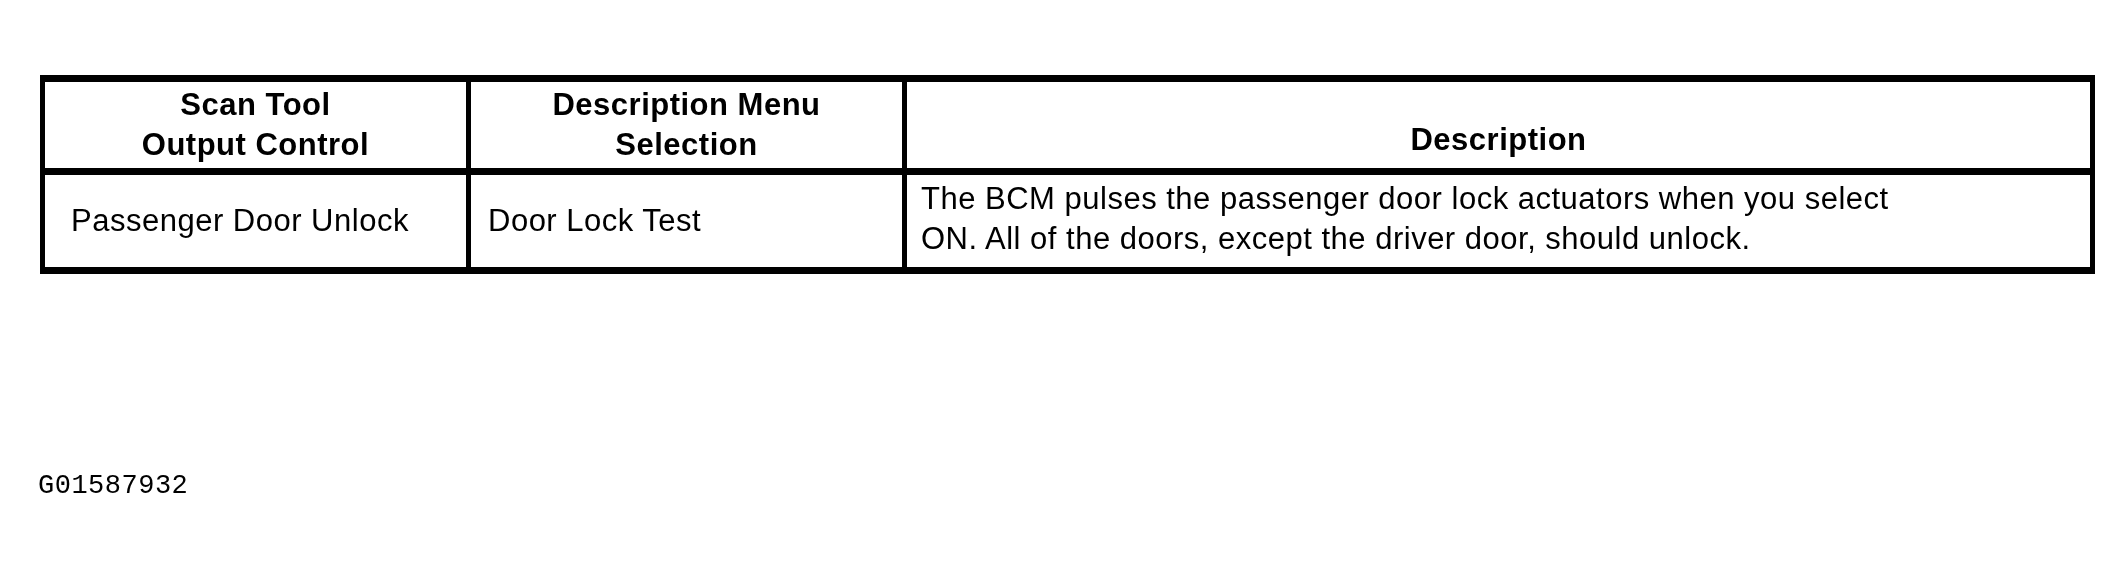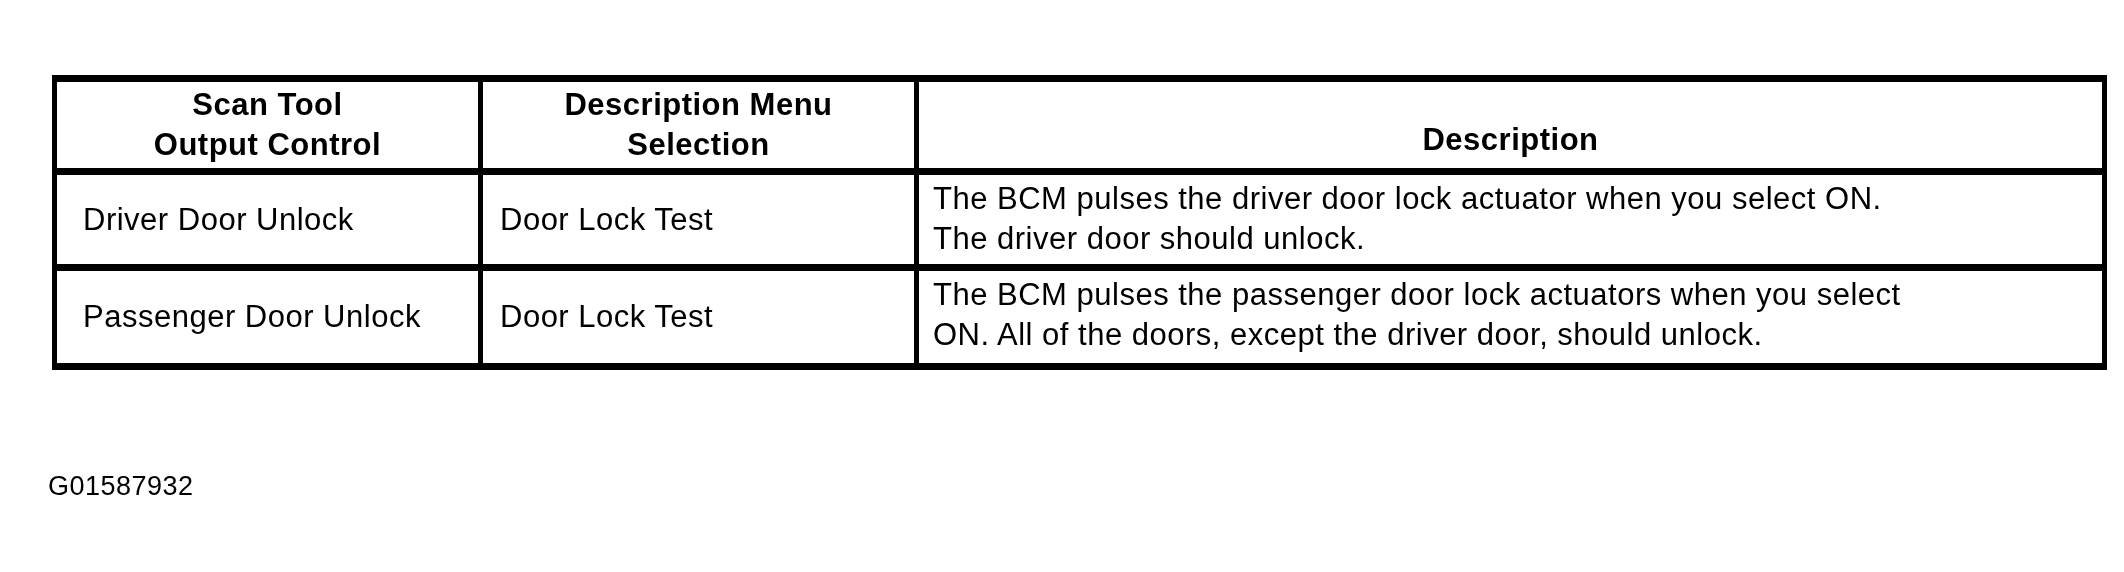--- a/index.html
+++ b/index.html
@@ -11,21 +11,21 @@
     position: relative;
     width: 2124px;
     height: 572px;
     background: #ffffff;
     font-family: "Liberation Sans", sans-serif;
     color: #000000;
     overflow: hidden;
   }
   table.doc-table {
     position: absolute;
-    left: 52px;
+    left: 40px;
     top: 75px;
     width: 2050px;
     border-collapse: collapse;
     table-layout: fixed;
     padding-left: 20px;
   }
   table.doc-table col.c1 { width: 426px; }
   table.doc-table col.c2 { width: 436px; }
   table.doc-table col.c3 { width: 1188px; }
   table.doc-table th,
@@ -66,25 +66,26 @@
   }
   td.cell-desc {
     font-size: 31px;
     line-height: 40px;
     vertical-align: top;
     white-space: pre-line;
     padding: 4px 10px 0 14px;
   }
   .figure-id {
     position: absolute;
-    left: 48px;
+    left: 38px;
     top: 471px;
     font-size: 27px;
     letter-spacing: 0.5px;
     color: #000000;
+    font-family: Liberation Mono, monospace;
   }
 </style>
 </head>
 <body>
 
 <div class="canvas">
 
   <table class="doc-table">
     <colgroup>
       <col class="c1">
@@ -94,26 +95,20 @@
     <thead>
       <tr class="hdr-row">
         <th class="hdr">Scan Tool
 Output Control</th>
         <th class="hdr">Description Menu
 Selection</th>
         <th class="hdr hdr-desc">Description</th>
       </tr>
     </thead>
     <tbody>
-      <tr class="row-1">
-        <td class="cell-control">Driver Door Unlock</td>
-        <td class="cell-menu">Door Lock Test</td>
-        <td class="cell-desc">The BCM pulses the driver door lock actuator when you select ON.
-The driver door should unlock.</td>
-      </tr>
       <tr class="row-2">
         <td class="cell-control">Passenger Door Unlock</td>
         <td class="cell-menu">Door Lock Test</td>
         <td class="cell-desc">The BCM pulses the passenger door lock actuators when you select
 ON. All of the doors, except the driver door, should unlock.</td>
       </tr>
     </tbody>
   </table>
 
   <div class="figure-id">G01587932</div>

